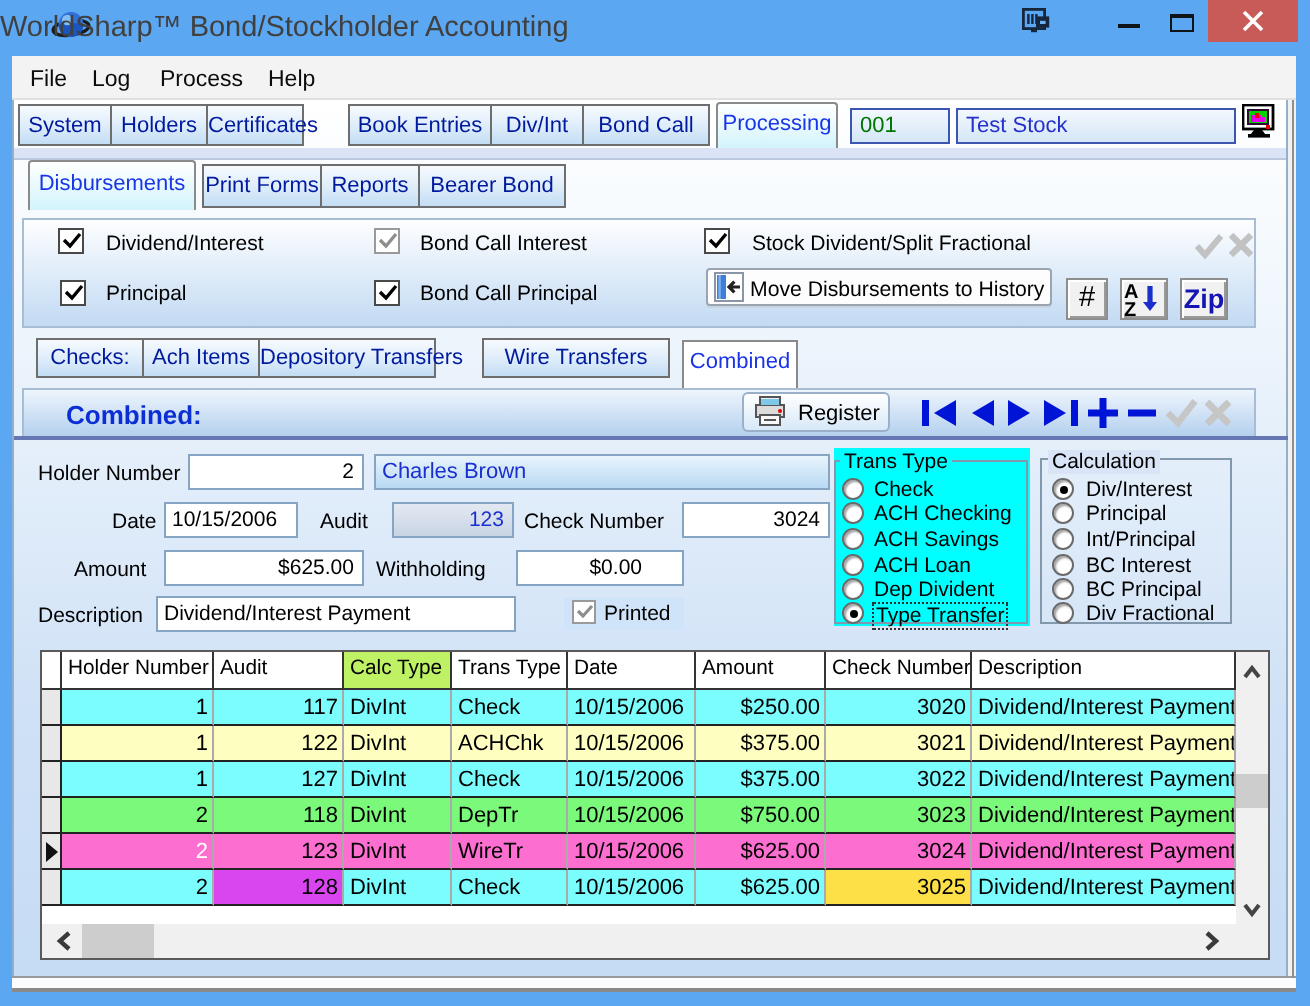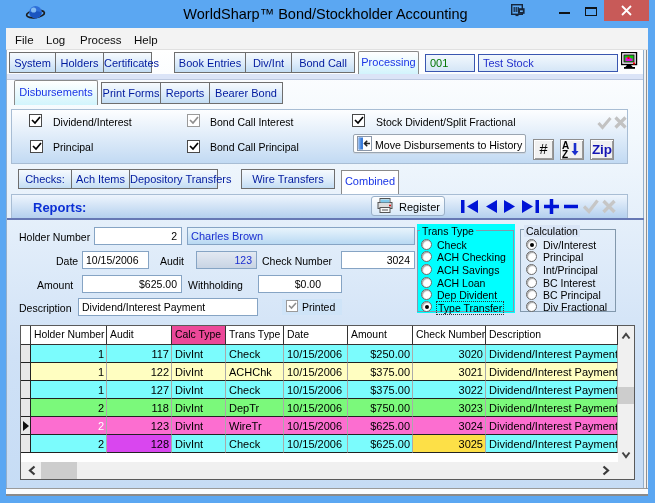--- a/index.html
+++ b/index.html
@@ -20,21 +20,21 @@
 </head>
 <body>
 
 <div class="abs" style="left:0;top:0;width:655px;height:28px;background:#5ba7f2"></div>
 <svg class="abs" style="left:25px;top:4px" width="21" height="17" viewBox="0 0 21 17">
   <ellipse cx="10.5" cy="10" rx="9" ry="3.6" fill="none" stroke="#1c1c1c" stroke-width="1.7" transform="rotate(-8 10.5 10)"></ellipse>
   <circle cx="10.5" cy="8.2" r="6.2" fill="#2e6fd8"></circle>
   <path d="M4.3 8.2 a6.2 6.2 0 0 0 12.4 0 a9 2.6 0 0 0 -12.4 0" fill="#1a55c0"></path>
   <circle cx="8.6" cy="6" r="2.6" fill="#85bdf2"></circle>
 </svg>
-<div class="abs" style="left:0;top:6px;width:651px;text-align:center;font-size:14.5px;color:#000000">WorldSharp™ Bond/Stockholder Accounting</div>
+<div class="abs" style="left:0;top:6px;width:651px;text-align:left;font-size:14.5px;color:#404040">WorldSharp™ Bond/Stockholder Accounting</div>
 
 <svg class="abs" style="left:511px;top:4px" width="15" height="14" viewBox="0 0 15 14">
   <rect x="0.7" y="0.7" width="10.6" height="9.6" fill="none" stroke="#16263c" stroke-width="1.4"></rect>
   <rect x="2.6" y="3" width="1.2" height="5" fill="#16263c"></rect>
   <rect x="4.6" y="3" width="1.2" height="5" fill="#16263c"></rect>
   <rect x="6.6" y="3" width="1.2" height="5" fill="#16263c"></rect>
   <rect x="7" y="4.2" width="6.6" height="5.6" fill="#16263c"></rect>
   <rect x="9" y="6.4" width="2.8" height="1.6" fill="#6cb2f4"></rect>
   <rect x="4.5" y="10.5" width="3" height="1.6" fill="#16263c"></rect>
 </svg>
@@ -157,21 +157,21 @@
 
 <div id="tabrow3">
   <div class="tab" style="left:18px;top:169px;width:54px;height:20px;line-height:19px">Checks:</div>
   <div class="tab" style="left:71px;top:169px;width:59px;height:20px;line-height:19px">Ach Items</div>
   <div class="tab" style="left:129px;top:169px;width:89px;height:20px;line-height:19px">Depository Transfers</div>
   <div class="tab" style="left:241px;top:169px;width:94px;height:20px;line-height:19px">Wire Transfers</div>
   <div class="tab tabact" style="left:341px;top:170px;width:58px;height:24px;line-height:20px;border:1px solid #8a8a8a;border-bottom:none;background:#fff">Combined</div>
 </div>
 
 <div class="abs" style="left:11px;top:194px;width:617px;height:25px;background:linear-gradient(#eef5fd,#b4d0ee);border:1px solid #a8bdd4"></div>
-<div class="abs" style="left:33px;top:200px;font-size:13px;font-weight:bold;color:#0b2fd4">Reports:</div>
+<div class="abs" style="left:33px;top:200px;font-size:13px;font-weight:bold;color:#0b2fd4">Combined:</div>
 
 <div class="abs" style="left:371px;top:196px;width:74px;height:20px;background:linear-gradient(#ffffff,#d7e8f8);border:1px solid #9ab0c8;border-radius:3px"></div>
 <svg class="abs" style="left:377px;top:198px" width="16" height="15" viewBox="0 0 16 15">
   <rect x="3" y="0.5" width="10" height="4" fill="#eee" stroke="#555"></rect>
   <rect x="1" y="4.5" width="14" height="6" fill="#dcdcdc" stroke="#555"></rect>
   <rect x="3.5" y="1.5" width="9" height="3" fill="#7ec8ea"></rect>
   <circle cx="13" cy="7.5" r="1" fill="#d00"></circle>
   <rect x="3" y="9.5" width="10" height="5" fill="#f8f8f8" stroke="#555"></rect>
   <rect x="5" y="11.5" width="6" height="1" fill="#555"></rect>
 </svg>
@@ -255,21 +255,21 @@
   <div class="lbl" style="left:543px;top:289px">BC Principal</div>
   <div class="rad" style="left:526px;top:301px"></div>
   <div class="lbl" style="left:543px;top:301px">Div Fractional</div>
 </div>
 
 <div id="grid">
 <div class="abs" style="left:20px;top:325px;width:615px;height:155px;border:1px solid #5a5a5a;background:#fff"></div>
 <div class="gridcell" style="left:21px;top:326px;width:10px;height:19px;background:#fff;border-right:1px solid #333;border-bottom:1px solid #333;padding:3px 0 0 3px;font-size:10.4px"></div>
 <div class="gridcell" style="left:31px;top:326px;width:76px;height:19px;background:#fff;border-right:1px solid #333;border-bottom:1px solid #333;padding:3px 0 0 3px;font-size:10.4px">Holder Number</div>
 <div class="gridcell" style="left:107px;top:326px;width:65px;height:19px;background:#fff;border-right:1px solid #333;border-bottom:1px solid #333;padding:3px 0 0 3px;font-size:10.4px">Audit</div>
-<div class="gridcell" style="left:172px;top:326px;width:54px;height:19px;background:#ec4899;border-right:1px solid #333;border-bottom:1px solid #333;padding:3px 0 0 3px;font-size:10.4px">Calc Type</div>
+<div class="gridcell" style="left:172px;top:326px;width:54px;height:19px;background:#bef264;border-right:1px solid #333;border-bottom:1px solid #333;padding:3px 0 0 3px;font-size:10.4px">Calc Type</div>
 <div class="gridcell" style="left:226px;top:326px;width:58px;height:19px;background:#fff;border-right:1px solid #333;border-bottom:1px solid #333;padding:3px 0 0 3px;font-size:10.4px">Trans Type</div>
 <div class="gridcell" style="left:284px;top:326px;width:64px;height:19px;background:#fff;border-right:1px solid #333;border-bottom:1px solid #333;padding:3px 0 0 3px;font-size:10.4px">Date</div>
 <div class="gridcell" style="left:348px;top:326px;width:65px;height:19px;background:#fff;border-right:1px solid #333;border-bottom:1px solid #333;padding:3px 0 0 3px;font-size:10.4px">Amount</div>
 <div class="gridcell" style="left:413px;top:326px;width:73px;height:19px;background:#fff;border-right:1px solid #333;border-bottom:1px solid #333;padding:3px 0 0 3px;font-size:10.4px">Check Number</div>
 <div class="gridcell" style="left:486px;top:326px;width:132px;height:19px;background:#fff;border-right:1px solid #333;border-bottom:1px solid #333;padding:3px 0 0 3px;font-size:10.4px">Description</div>
 <div class="gridcell" style="left:21px;top:345px;width:10px;height:18px;background:#e8e8e8;border-right:1px solid #222;border-bottom:1px solid #222"></div>
 <div class="gridcell" style="left:31px;top:345px;width:76px;height:18px;background:#7bfcfd;border-right:1px solid #aaa;border-bottom:1px solid #222;color:#000;padding:3px 2px 0 0;text-align:right">1</div>
 <div class="gridcell" style="left:107px;top:345px;width:65px;height:18px;background:#7bfcfd;border-right:1px solid #aaa;border-bottom:1px solid #222;color:#000;padding:3px 2px 0 0;text-align:right">117</div>
 <div class="gridcell" style="left:172px;top:345px;width:54px;height:18px;background:#7bfcfd;border-right:1px solid #aaa;border-bottom:1px solid #222;color:#000;padding:3px 0 0 3px">DivInt</div>
 <div class="gridcell" style="left:226px;top:345px;width:58px;height:18px;background:#7bfcfd;border-right:1px solid #aaa;border-bottom:1px solid #222;color:#000;padding:3px 0 0 3px">Check</div>

